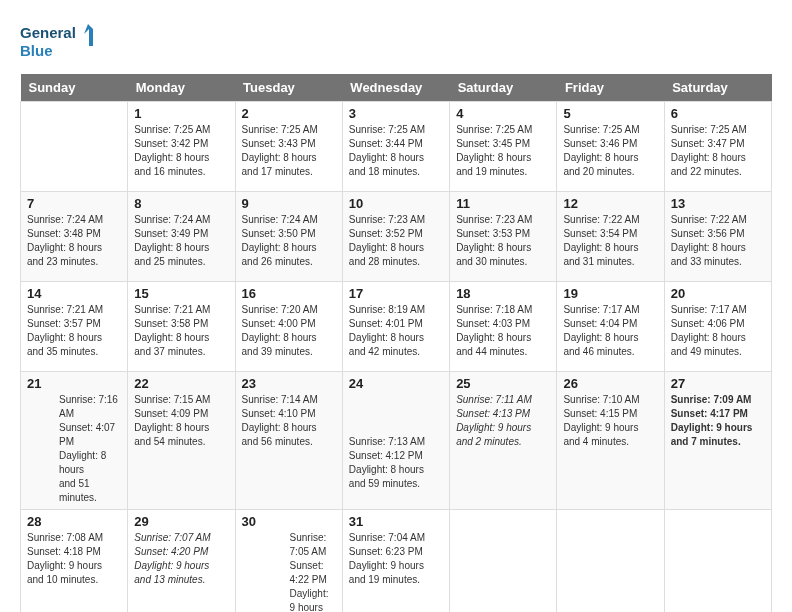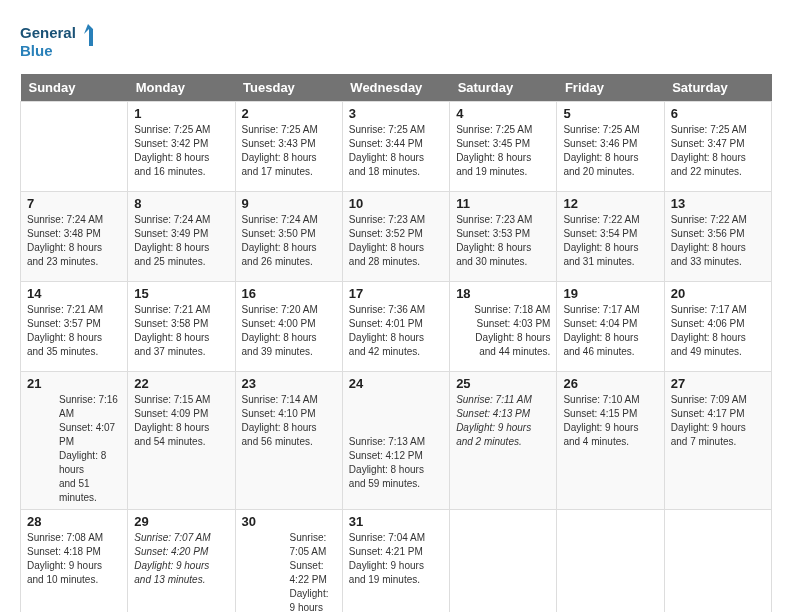--- a/index.html
+++ b/index.html
@@ -215,28 +215,28 @@
         </td>
         <td>
           <span class="day-number">16</span>
           <div class="day-info" style="white-space: pre-line;">Sunrise: 7:20 AM
 Sunset: 4:00 PM
 Daylight: 8 hours
 and 39 minutes.</div>
         </td>
         <td>
           <span class="day-number">17</span>
-          <div class="day-info" style="white-space: pre-line;">Sunrise: 7:36 AM
+          <div class="day-info" style="white-space: pre-line;">Sunrise: 8:19 AM
 Sunset: 4:01 PM
 Daylight: 8 hours
 and 42 minutes.</div>
         </td>
         <td>
           <span class="day-number">18</span>
-          <div class="day-info" style="white-space: pre-line; text-align: right;">Sunrise: 7:18 AM
+          <div class="day-info" style="white-space: pre-line;">Sunrise: 7:18 AM
 Sunset: 4:03 PM
 Daylight: 8 hours
 and 44 minutes.</div>
         </td>
         <td>
           <span class="day-number">19</span>
           <div class="day-info" style="white-space: pre-line;">Sunrise: 7:17 AM
 Sunset: 4:04 PM
 Daylight: 8 hours
 and 46 minutes.</div>
@@ -287,21 +287,21 @@
         </td>
         <td>
           <span class="day-number">26</span>
           <div class="day-info" style="white-space: pre-line;">Sunrise: 7:10 AM
 Sunset: 4:15 PM
 Daylight: 9 hours
 and 4 minutes.</div>
         </td>
         <td>
           <span class="day-number">27</span>
-          <div class="day-info" style="white-space: pre-line;">Sunrise: 7:09 AM
+          <div class="day-info" style="white-space: pre-line; font-weight: bold;">Sunrise: 7:09 AM
 Sunset: 4:17 PM
 Daylight: 9 hours
 and 7 minutes.</div>
         </td>
       </tr>
       <tr>
         <td>
           <span class="day-number">28</span>
           <div class="day-info" style="white-space: pre-line;">Sunrise: 7:08 AM
 Sunset: 4:18 PM
@@ -318,21 +318,21 @@
         <td>
           <span class="day-number">30</span>
           <div class="day-info" style="white-space: pre-line; margin-left: 48px;">Sunrise: 7:05 AM
 Sunset: 4:22 PM
 Daylight: 9 hours
 and 16 minutes.</div>
         </td>
         <td>
           <span class="day-number">31</span>
           <div class="day-info" style="white-space: pre-line;">Sunrise: 7:04 AM
-Sunset: 4:21 PM
+Sunset: 6:23 PM
 Daylight: 9 hours
 and 19 minutes.</div>
         </td>
         <td class="empty-cell"></td>
         <td class="empty-cell"></td>
         <td class="empty-cell"></td>
       </tr>
     </tbody>
 </table>
 

